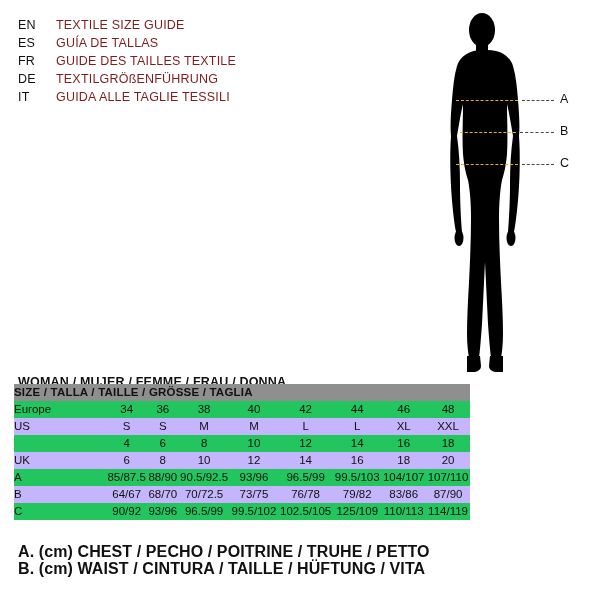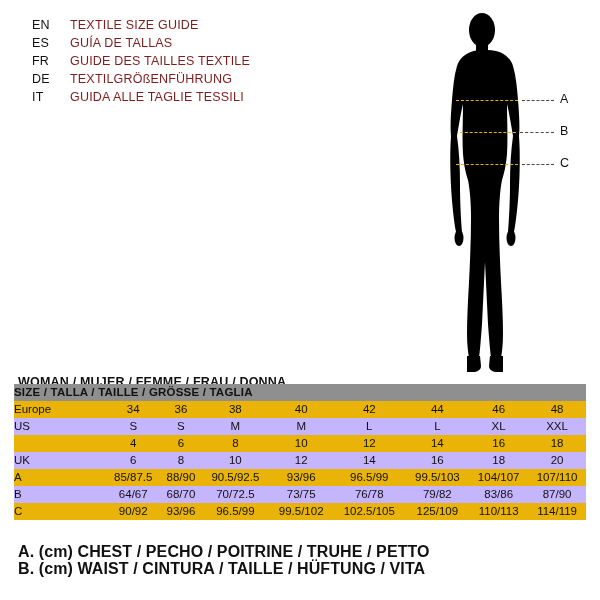--- a/index.html
+++ b/index.html
@@ -28,21 +28,20 @@
     top: 16px;
     width: 300px;
   }
   .lang-row {
     display: flex;
     align-items: baseline;
     height: 18px;
     line-height: 18px;
     font-size: 12.5px;
     letter-spacing: 0.2px;
-    margin-left: 14px;
   }
   .lang-code {
     width: 38px;
     flex: 0 0 38px;
     color: #111;
   }
   .lang-text {
     color: #7f1d1d;
     white-space: nowrap;
   }
@@ -82,39 +81,39 @@
     font-size: 12.5px;
     font-weight: bold;
     letter-spacing: 0.2px;
     color: #111;
   }
 
   table.size-table {
     position: absolute;
     left: 14px;
     top: 384px;
-    width: 572px;
+    width: 456px;
     border-collapse: collapse;
     font-size: 11.5px;
   }
   table.size-table td {
     padding: 0;
     height: 17px;
     line-height: 17px;
     color: #111;
   }
   .row-head td {
     background: #8f8f8f;
     color: #ffffff;
     font-weight: bold;
     font-size: 11.5px;
     padding-left: 6px;
     letter-spacing: 0.2px;
   }
-  .row-light td { background: #eab308; }
+  .row-light td { background: #22c55e; }
   .row-dark td { background: #c4b5fd; }
   .cell-label {
     padding-left: 6px;
     text-align: left;
     width: 92px;
   }
   .cell-val {
     text-align: center;
   }
 

